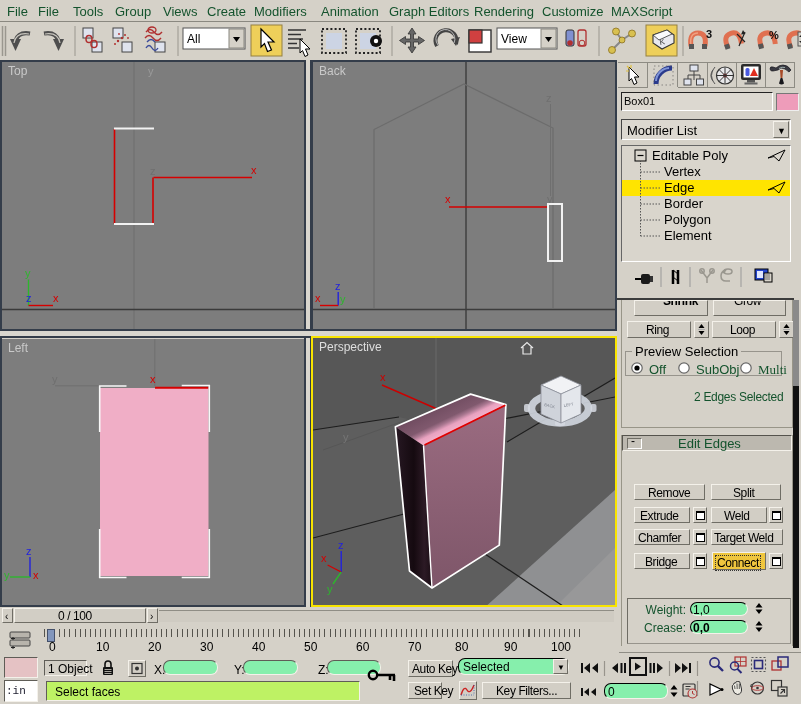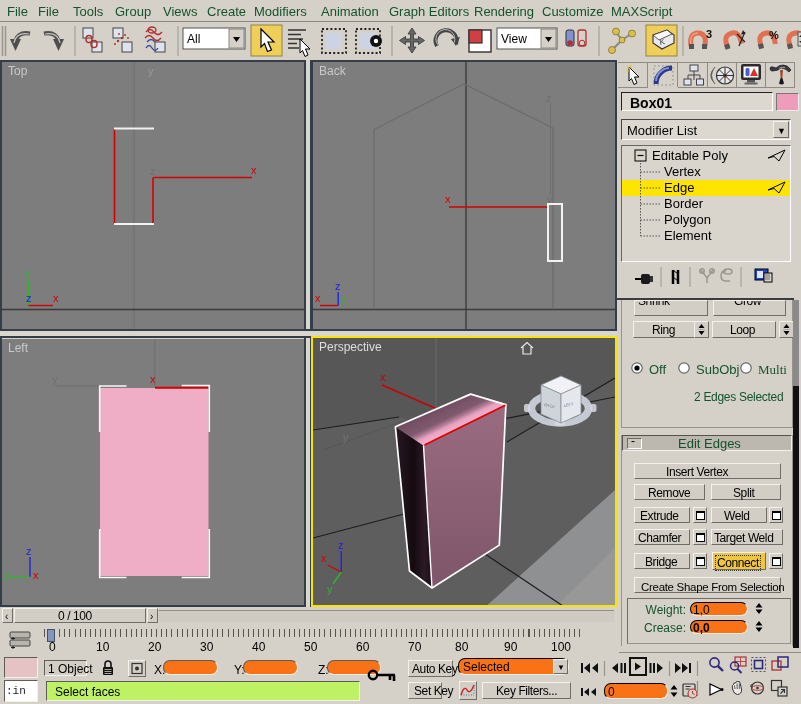--- a/index.html
+++ b/index.html
@@ -1,20 +1,20 @@
 <!DOCTYPE html>
 <html><head>
 <meta charset="utf-8">
 <style>
 html,body{margin:0;padding:0;}
 #root{position:relative;width:801px;height:704px;background:#d5d1c8;font-family:"Liberation Sans",sans-serif;overflow:hidden;}
 .abs{position:absolute;}
 .btn{position:absolute;background:#d2cec5;border:1px solid #6f6d65;border-top-color:#f4f1ea;border-left-color:#f4f1ea;color:#000;font-size:13px;text-align:center;box-sizing:border-box;line-height:14px;}
 .sunk{position:absolute;background:#dbd7ce;border:1px solid #f4f1ea;border-top-color:#5f5d57;border-left-color:#5f5d57;box-sizing:border-box;}
-.white{background:#f97316;border-radius:7px;}
+.white{background:#86efac;border-radius:7px;}
 .lbl{position:absolute;color:#14532d;font-size:13px;white-space:nowrap;}
 .btn span{white-space:nowrap;letter-spacing:-0.4px;}
 .btn{font-size:12px;}
 .sqb::after{content:"";position:absolute;left:2px;top:3px;width:7px;height:6px;border:1px solid #000;border-top:2px solid #000;background:#fff;}
 #root span{white-space:nowrap;}
 .vplabel{position:absolute;color:#c9c9c9;font-size:12px;left:6px;top:2px;}
 svg{display:block;}
 </style>
 </head>
 <body>
@@ -412,21 +412,21 @@
 
     <g transform="translate(152,3)">
       <path d="M1 6 Q1 3 4 4 L7 5 Q10 2 14 2 Q19 2 22 7 L20 9 Q16 5 12 5 L9 7 L4 8 Q1.5 8.5 1 6 Z" fill="#3a3a42" stroke="#16161c" stroke-width="0.7"></path>
       <path d="M10 5.5 Q13 3.5 16 4.5" stroke="#9aa" stroke-width="1" fill="none"></path>
       <path d="M11 7 L14 7 L13.4 15 L11.6 15 Z" fill="#a84a28"></path>
       <path d="M11.6 15 L13.4 15 L15 20.5 Q12.5 22.5 10 20.5 Z" fill="#17171c"></path>
     </g>
   </svg>
 
   <div class="sunk" style="left:4px;top:32px;width:152px;height:19px;background:#dcd8d0;border-color:#fff;border-top-color:#222;border-left-color:#222;">
-        <span style="position:absolute;left:8px;top:2px;font-size:14px;font-weight:bold;">Box01</span>
+        <span style="position:absolute;left:2px;top:2px;font-size:11px;">Box01</span>
       </div>
   <div class="abs" style="left:159px;top:33px;width:23px;height:18px;background:#ee9cba;border:1px solid #777;border-bottom-color:#eee;border-right-color:#eee;box-sizing:border-box;"></div>
 
   <div class="sunk" style="left:4px;top:59px;width:170px;height:21px;background:#dcd8d0;border-color:#fff;border-top-color:#444;border-left-color:#444;">
     <span style="position:absolute;left:5px;top:3px;font-size:13px;">Modifier List</span>
     <div class="btn" style="right:1px;top:1px;width:16px;height:17px;">
           <span style="position:absolute;left:3px;top:2px;font-size:9px;">▼</span>
         </div>
   </div>
 
@@ -482,61 +482,61 @@
       <rect x="0" y="0" width="13" height="11" fill="#2244cc" stroke="#000" stroke-width="1"></rect>
       <rect x="2" y="2" width="6" height="7" fill="#dfe6ff"></rect>
       <rect x="9" y="4" width="8" height="9" fill="#d9d5cc" stroke="#000" stroke-width="1"></rect>
       <path d="M10 6 h5 M10 8 h5 M10 10 h5" stroke="#555" stroke-width="0.8"></path>
     </g>
   </svg>
   <div class="abs" style="left:0;top:238px;width:177px;height:2px;background:#3c3c3c;"></div>
 
   <div class="abs" style="left:4px;top:240px;width:170px;height:127px;border-left:1px solid #989588;border-right:1px solid #989588;border-bottom:1px solid #989588;">
     <div class="btn" style="left:12px;top:0px;width:74px;height:16px;overflow:hidden;">
-          <span style="position:absolute;left:3px;top:-7px;">Shrink</span>
+          <span style="position:absolute;left:28px;top:-7px;font-weight:bold;">Shrink</span>
         </div>
     <div class="btn" style="left:91px;top:0px;width:73px;height:16px;overflow:hidden;">
           <span style="position:absolute;left:20px;top:-7px;">Grow</span>
         </div>
-    <div class="btn" style="left:11px;top:21px;width:64px;height:17px;">
+    <div class="btn" style="left:5px;top:21px;width:64px;height:17px;">
           <span style="position:absolute;left:18px;top:1px;">Ring</span>
         </div>
     <div class="btn" style="left:72px;top:21px;width:15px;height:17px;"></div>
     <div class="btn" style="left:90px;top:21px;width:64px;height:17px;">
           <span style="position:absolute;left:17px;top:1px;">Loop</span>
         </div>
     <div class="btn" style="left:157px;top:21px;width:15px;height:17px;"></div>
     <svg class="abs" style="left:72px;top:21px;" width="101" height="17" viewBox="0 0 101 17">
       <path d="M7.5 3 L10.5 7 L4.5 7 Z M7.5 14 L10.5 10 L4.5 10 Z" fill="#000"></path>
       <path d="M92.5 3 L95.5 7 L89.5 7 Z M92.5 14 L95.5 10 L89.5 10 Z" fill="#000"></path>
       <line x1="4" y1="8.5" x2="11" y2="8.5" stroke="#aaa" stroke-width="1"></line>
       <line x1="89" y1="8.5" x2="96" y2="8.5" stroke="#aaa" stroke-width="1"></line>
     </svg>
+    <fieldset style="position:absolute;left:3px;top:44px;width:155px;height:30px;border:1px solid #97948c;border-radius:0;margin:0;padding:0;font-size:13px;">
+      <legend style="margin-left:6px;padding:0 3px;font-size:13px;">Preview Selection</legend>
+    </fieldset>
     <svg class="abs" style="left:0;top:60px;" width="170" height="18" viewBox="0 0 170 18">
       <circle cx="15" cy="8" r="5.2" fill="#fff" stroke="#666" stroke-width="1.2"></circle>
       <circle cx="15" cy="8" r="2.6" fill="#000"></circle>
       <circle cx="62" cy="8" r="5.2" fill="#fff" stroke="#666" stroke-width="1.2"></circle>
       <circle cx="124" cy="8" r="5.2" fill="#fff" stroke="#666" stroke-width="1.2"></circle>
     </svg>
     <span class="lbl" style="left:27px;top:62px;">Off</span>
     <span class="lbl" style="left:74px;top:62px;">SubObj</span>
     <span class="lbl" style="left:136px;top:62px;font-family:Liberation Serif, serif;">Multi</span>
     <span class="lbl" style="left:72px;top:90px;font-size:12px;letter-spacing:-0.3px;">2 Edges Selected</span>
   </div>
 
   <div class="abs" style="left:4px;top:375px;width:170px;height:211px;border-left:1px solid #989588;border-right:1px solid #989588;">
     <div class="abs" style="left:0px;top:0px;width:168px;height:14px;background:#bcb8af;border:1px solid #55534d;border-bottom-color:#f4f1ea;border-right-color:#f4f1ea;">
       <div class="abs" style="left:4px;top:2px;width:13px;height:9px;background:#c8c4bb;border:1px solid #6f6d65;border-bottom-color:#fff;border-right-color:#fff;">
             <span style="position:absolute;left:3px;top:-5px;font-size:12px;">-</span>
           </div>
       <span class="lbl" style="left:55px;top:0px;font-size:13px;">Edit Edges</span>
     </div>
-    <div class="btn" style="left:12px;top:28px;width:147px;height:16px;">
-          <span style="position:absolute;left:31px;top:1px;">Insert Vertex</span>
-        </div>
     <div class="btn" style="left:12px;top:49px;width:71px;height:16px;">
           <span style="position:absolute;left:13px;top:1px;">Remove</span>
         </div>
     <div class="btn" style="left:89px;top:49px;width:70px;height:16px;">
           <span style="position:absolute;left:21px;top:1px;">Split</span>
         </div>
     <div class="btn" style="left:12px;top:72px;width:56px;height:16px;padding-left:28px;">
           <span style="position:absolute;left:5px;top:1px;">Extrude</span>
         </div>
     <div class="btn sqb" style="left:71px;top:72px;width:14px;height:16px;"></div>
@@ -552,23 +552,20 @@
           <span style="position:absolute;left:2px;top:1px;">Target Weld</span>
         </div>
     <div class="btn" style="left:12px;top:118px;width:56px;height:16px;">
           <span style="position:absolute;left:10px;top:1px;">Bridge</span>
         </div>
     <div class="btn sqb" style="left:71px;top:118px;width:14px;height:16px;"></div>
     <div class="btn" style="left:90px;top:117px;width:54px;height:18px;background:#efc63e;">
           <span style="position:absolute;left:2px;top:2px;border:1px dotted #333;padding:0 1px;">Connect</span>
         </div>
     <div class="btn sqb" style="left:147px;top:118px;width:14px;height:16px;"></div>
-    <div class="btn" style="left:12px;top:142px;width:147px;height:16px;">
-          <span style="position:absolute;left:6px;top:2px;font-size:11.5px;letter-spacing:-0.3px;">Create Shape From Selection</span>
-        </div>
     <div class="abs" style="left:5px;top:163px;width:162px;height:44px;border:1px solid #97948c;border-top-color:#6e6c64;border-left-color:#6e6c64;">
       <span class="lbl" style="left:10px;top:4px;width:48px;text-align:right;font-size:12px;">Weight:</span>
       <div class="sunk white" style="left:62px;top:3px;width:58px;height:14px;border-top-color:#000;border-left-color:#000;">
             <span style="position:absolute;left:2px;top:0px;font-size:12px;">1,0</span>
           </div>
       <span class="lbl" style="left:10px;top:22px;width:48px;text-align:right;font-size:12px;">Crease:</span>
       <div class="sunk white" style="left:62px;top:21px;width:58px;height:14px;border-top-color:#000;border-left-color:#000;font-weight:bold;">
             <span style="position:absolute;left:2px;top:0px;font-size:12px;">0,0</span>
           </div>
       <svg class="abs" style="left:124px;top:3px;" width="14" height="33" viewBox="0 0 14 33">

